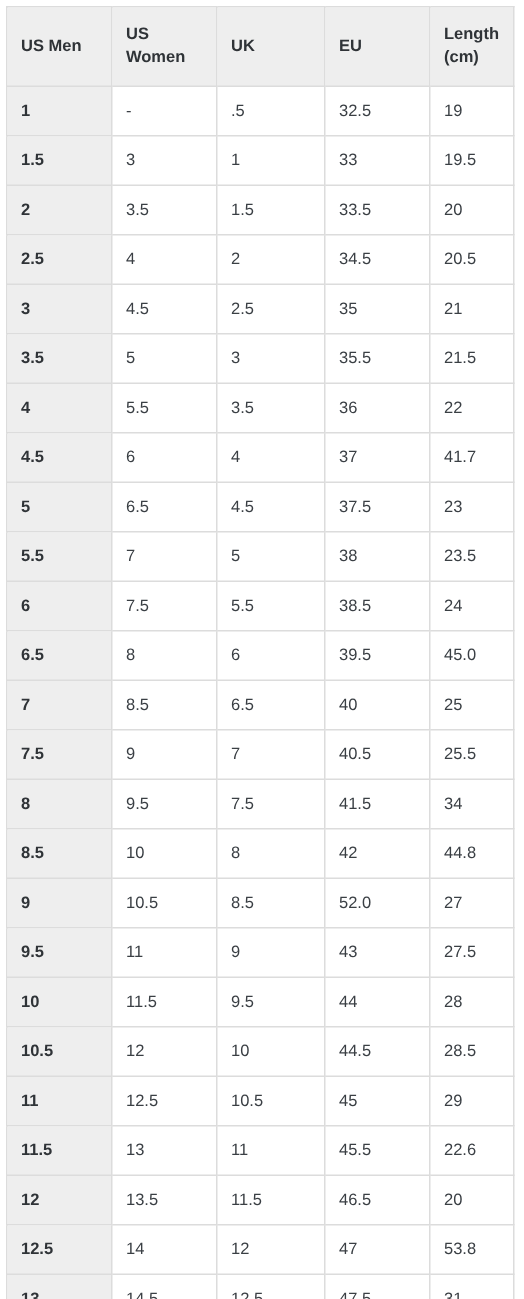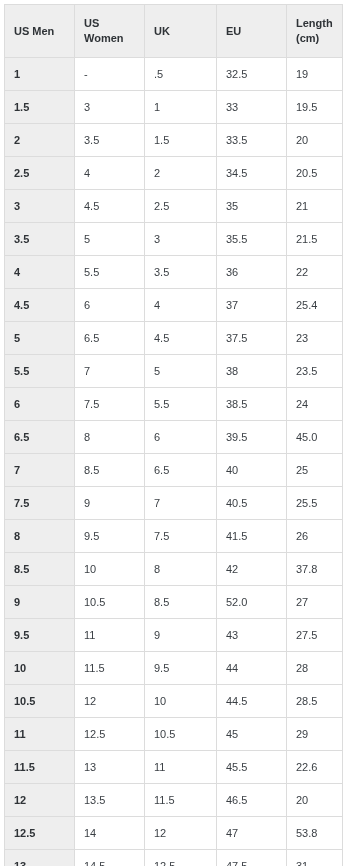--- a/index.html
+++ b/index.html
@@ -129,21 +129,21 @@
           <td>5.5</td>
           <td>3.5</td>
           <td>36</td>
           <td>22</td>
         </tr>
         <tr>
           <td class="rowhead">4.5</td>
           <td>6</td>
           <td>4</td>
           <td>37</td>
-          <td>25.4</td>
+          <td>41.7</td>
         </tr>
         <tr>
           <td class="rowhead">5</td>
           <td>6.5</td>
           <td>4.5</td>
           <td>37.5</td>
           <td>23</td>
         </tr>
         <tr>
           <td class="rowhead">5.5</td>
@@ -178,28 +178,28 @@
           <td>9</td>
           <td>7</td>
           <td>40.5</td>
           <td>25.5</td>
         </tr>
         <tr>
           <td class="rowhead">8</td>
           <td>9.5</td>
           <td>7.5</td>
           <td>41.5</td>
-          <td>26</td>
+          <td>34</td>
         </tr>
         <tr>
           <td class="rowhead">8.5</td>
           <td>10</td>
           <td>8</td>
           <td>42</td>
-          <td>37.8</td>
+          <td>44.8</td>
         </tr>
         <tr>
           <td class="rowhead">9</td>
           <td>10.5</td>
           <td>8.5</td>
           <td>52.0</td>
           <td>27</td>
         </tr>
         <tr>
           <td class="rowhead">9.5</td>

